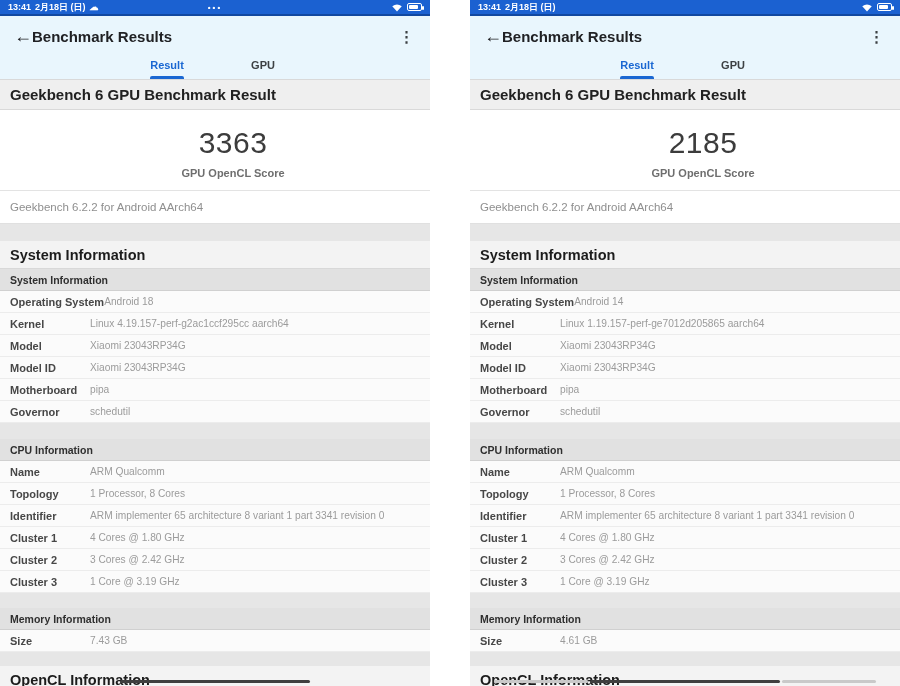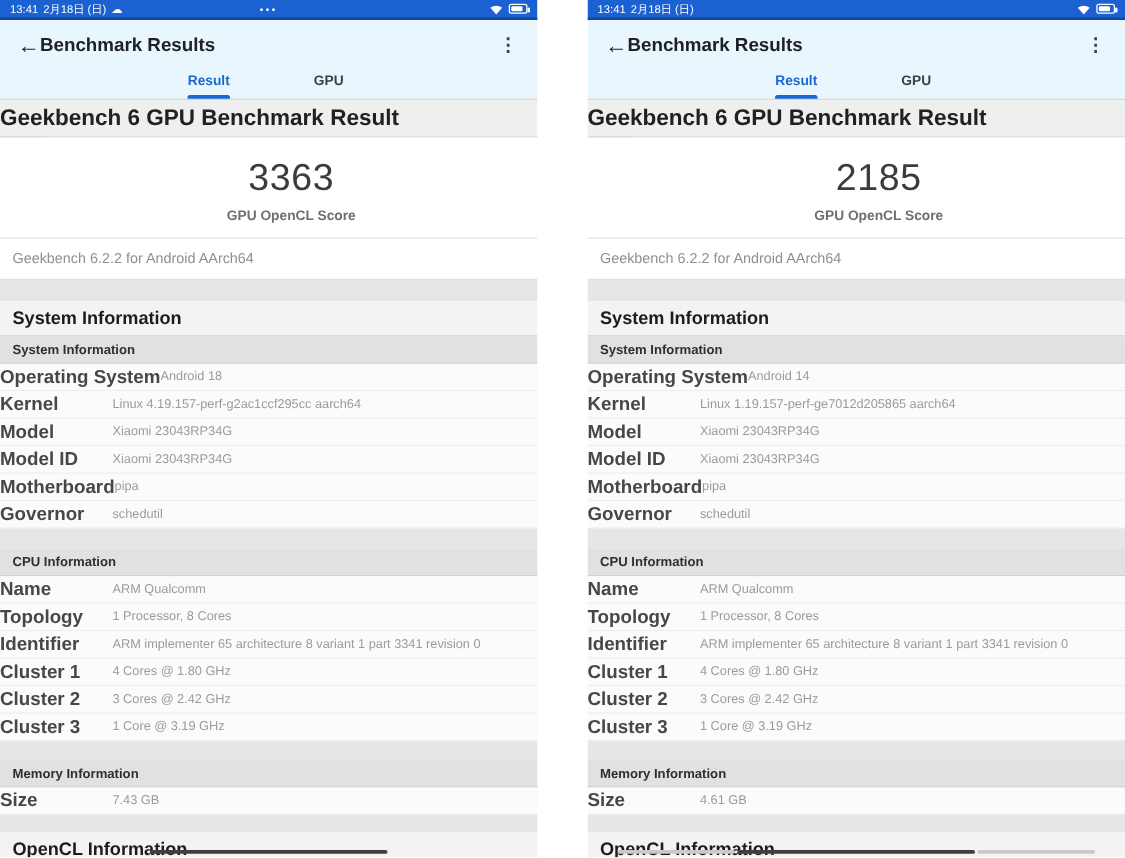--- a/index.html
+++ b/index.html
@@ -13,57 +13,57 @@
     --label_text:#474747; --value_text:#9b9b9b;
     --gesture_dark:#3f3f3f; --gesture_light:#c9c9c9;
   }
   *{margin:0;padding:0;box-sizing:border-box;}
   body{background:#ffffff;font-family:"Liberation Sans",sans-serif;width:900px;height:686px;overflow:hidden;}
   .stage{display:flex;width:900px;height:686px;background:#ffffff;}
   .panel{position:relative;width:430px;height:686px;overflow:hidden;background:#ffffff;flex:none;}
   .panel+.panel{margin-left:40px;}
   
   .statusbar{height:16px;background:var(--statusbar_bg);border-bottom:2px solid var(--statusbar_deep);
-    color:var(--statusbar_text);display:flex;align-items:center;padding:0 8px;font-size:9px;font-weight:normal;}
+    color:var(--statusbar_text);display:flex;align-items:center;padding:0 8px;font-size:9px;font-weight:bold;}
   .sb-left{display:flex;align-items:center;gap:4px;flex:1;}
   .sb-center{flex:0 0 auto;}
   .sb-right{flex:1;display:flex;justify-content:flex-end;align-items:center;gap:4px;}
   .cloud{font-size:9px;line-height:1;}
   .dots{font-size:8px;letter-spacing:2px;line-height:1;}
   .battery{position:relative;width:15px;height:8px;border:1px solid #fff;border-radius:2px;}
   .battery::after{content:"";position:absolute;right:-3px;top:2px;width:2px;height:4px;background:#fff;border-radius:1px;}
   .battery .fill{position:absolute;left:1px;top:1px;bottom:1px;width:70%;background:#fff;border-radius:1px;}
   
   .appbar{height:40px;background:var(--appbar_bg);display:flex;align-items:center;padding:0 14px;}
   .back{font-size:18px;color:var(--title_text);cursor:pointer;line-height:1;}
   .apptitle{font-size:15px;font-weight:600;color:var(--title_text);margin-left:0;flex:1;}
   .kebab{font-size:15px;font-weight:bold;color:#3c4043;cursor:pointer;line-height:1;padding:0 2px;}
   
   .tabbar{height:23px;background:var(--appbar_bg);display:flex;justify-content:center;}
   .tab{position:relative;width:96px;text-align:center;font-size:11px;font-weight:bold;color:var(--tab_inactive);padding-top:3px;cursor:pointer;}
   .tab.active{color:var(--tab_active);}
   .underline{position:absolute;left:50%;transform:translateX(-50%);bottom:0;width:34px;height:3px;background:var(--tab_active);border-radius:2px 2px 0 0;}
   
   .result-header{height:31px;background:var(--header_bg);border-top:1px solid var(--header_border);
-    border-bottom:1px solid var(--header_border);display:flex;align-items:center;
-    font-size:18px;font-weight:bold;color:#212121;}
+    border-bottom:1px solid var(--header_border);display:flex;align-items:center;padding-left:10px;
+    font-size:15px;font-weight:bold;color:#212121;}
   
   .score-block{height:80px;background:#fff;text-align:center;margin-left:36px;}
   .score{font-size:30px;font-weight:500;color:var(--score_text);padding-top:16px;letter-spacing:.5px;}
   .score-label{font-size:11px;font-weight:bold;color:var(--score_label);margin-top:7px;}
   .version-row{height:34px;background:#fff;border-top:1px solid #e3e3e3;border-bottom:1px solid #e0e0e0;
     display:flex;align-items:center;padding-left:10px;font-size:11.5px;color:var(--version_text);}
   .gapband{height:17px;background:var(--gap_bg);}
   .gapband.g16{height:16px;} .gapband.g15{height:15px;} .gapband.g14{height:14px;}
   .big-title{height:28px;background:var(--bigtitle_bg);border-bottom:1px solid #d8d8d8;display:flex;
     align-items:center;padding-left:10px;font-size:14.5px;font-weight:bold;color:#1c1c1c;}
   .subheader{height:22px;background:var(--subheader_bg);border-bottom:1px solid #d0d0d0;display:flex;
     align-items:center;padding-left:10px;font-size:10.5px;font-weight:bold;color:#2f2f2f;}
   .row{height:22px;background:var(--row_bg);border-bottom:1px solid var(--row_border);display:flex;align-items:center;}
-  .rl{flex:0 0 90px;font-size:15px;font-weight:bold;color:var(--label_text);white-space:nowrap;}
+  .rl{flex:0 0 90px;padding-left:10px;font-size:11px;font-weight:bold;color:var(--label_text);white-space:nowrap;}
   .rv{flex:1;font-size:10.2px;color:var(--value_text);white-space:nowrap;overflow:hidden;}
   .next-section{height:20px;background:var(--bigtitle_bg);overflow:hidden;}
   .next-title{padding:6px 0 0 10px;font-size:14.5px;font-weight:bold;color:#1c1c1c;}
   
   .navwrap{position:absolute;left:0;right:0;bottom:3px;display:flex;justify-content:center;align-items:center;gap:2px;}
   .navdark{width:190px;height:3px;background:var(--gesture_dark);border-radius:2px;}
   .navlight{width:94px;height:3px;background:var(--gesture_light);border-radius:2px;}
   .wifi-svg{display:block;}
 </style>
 </head>

